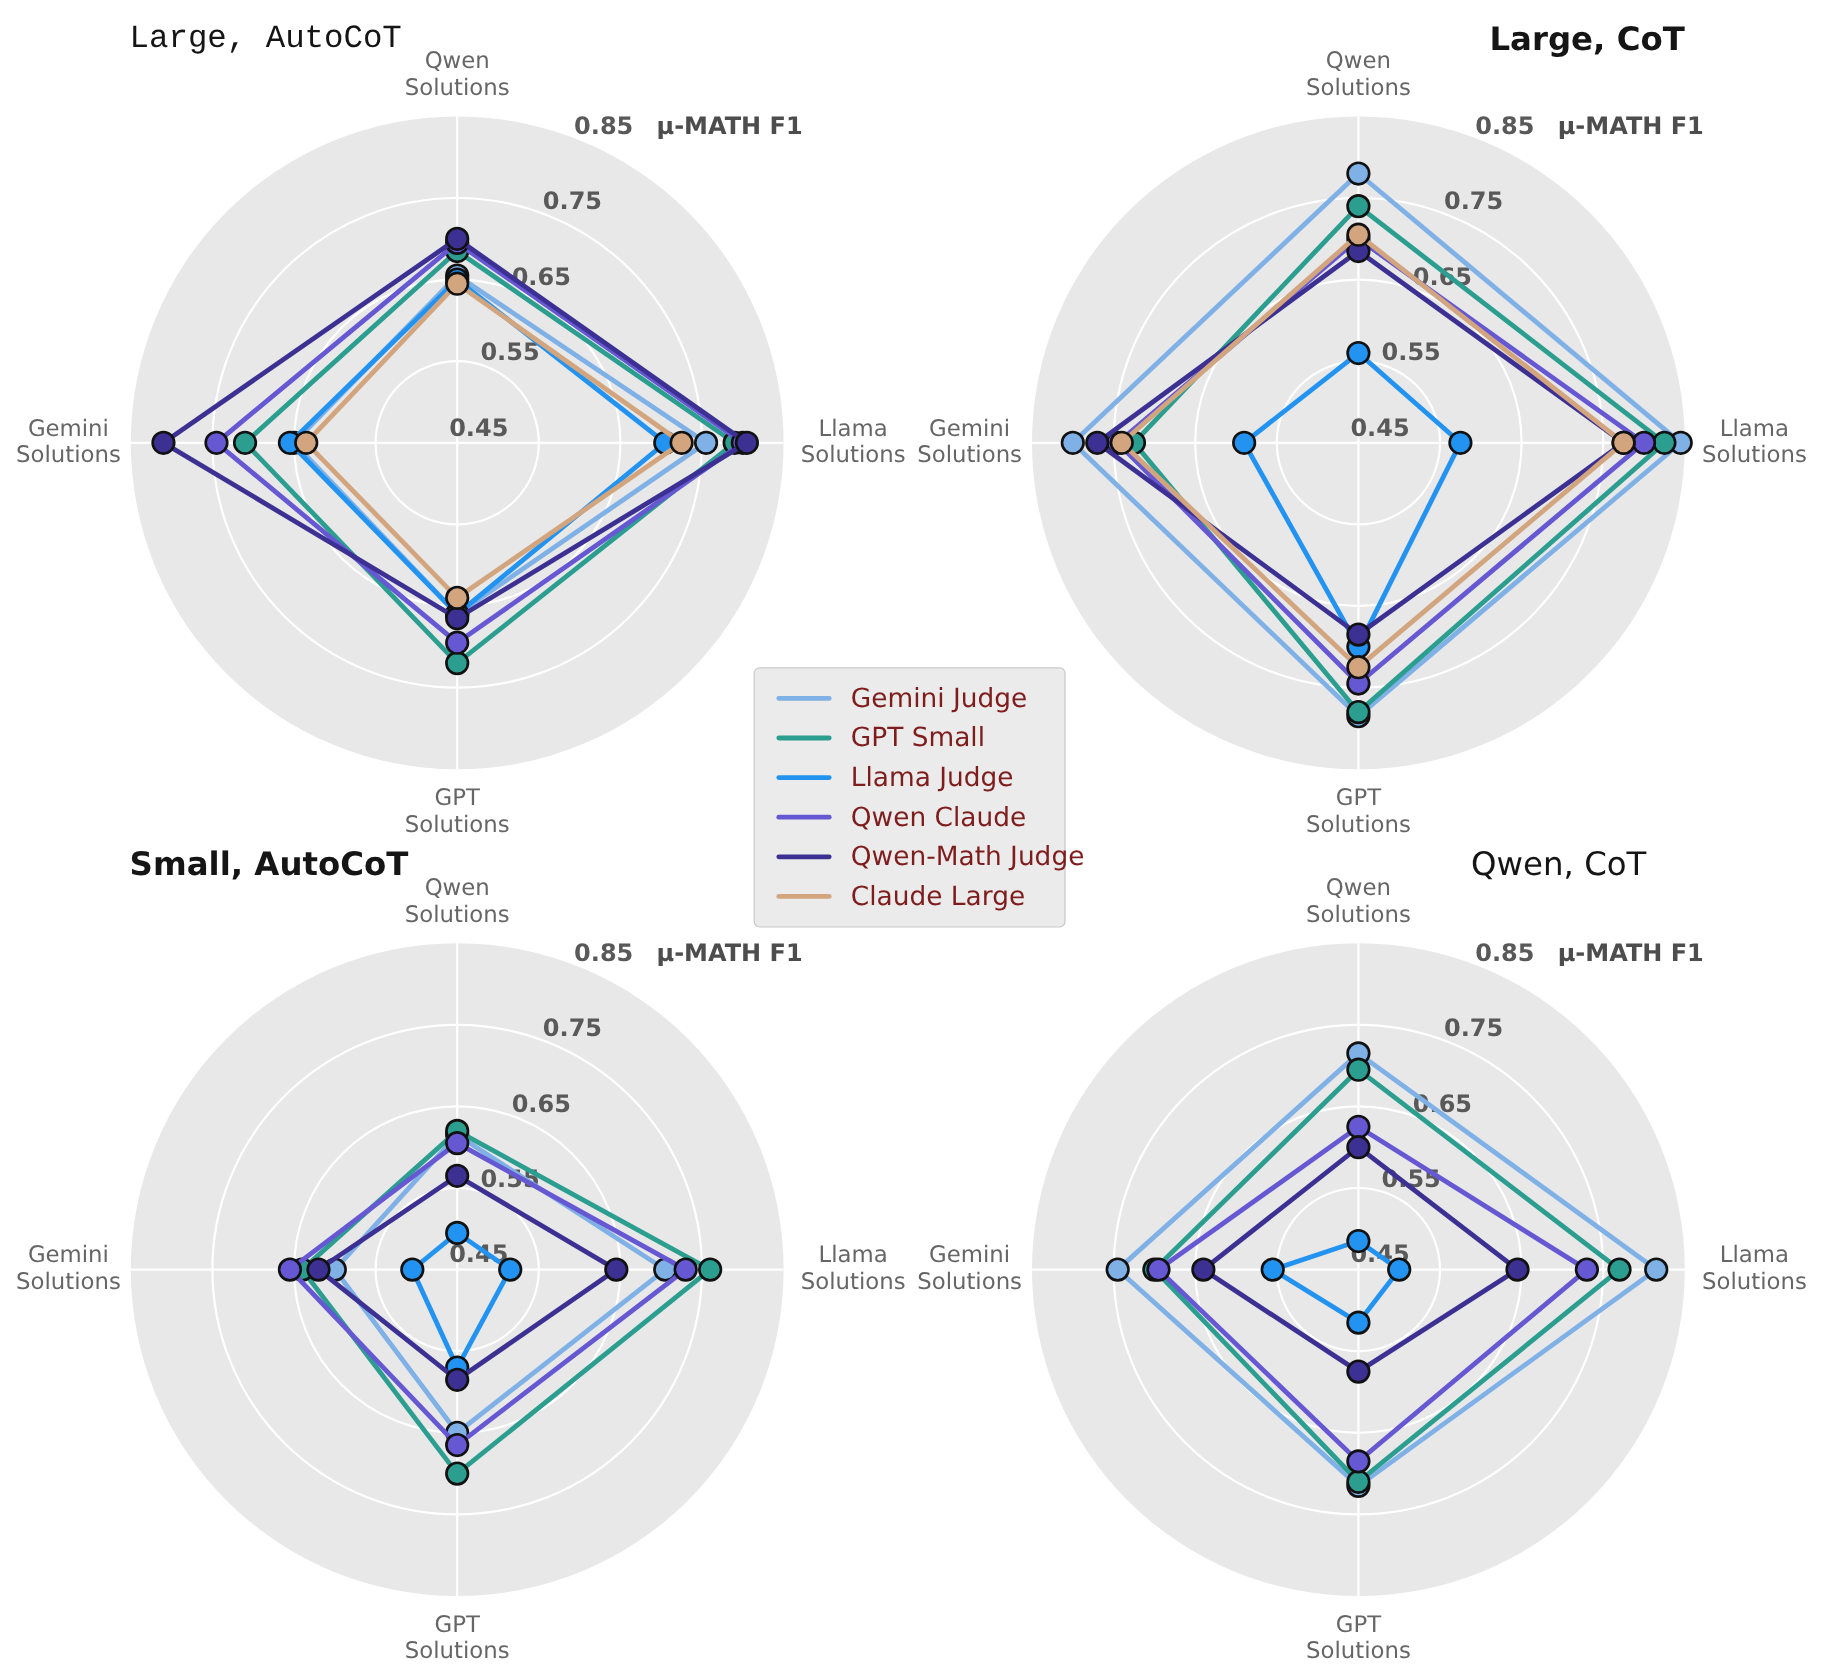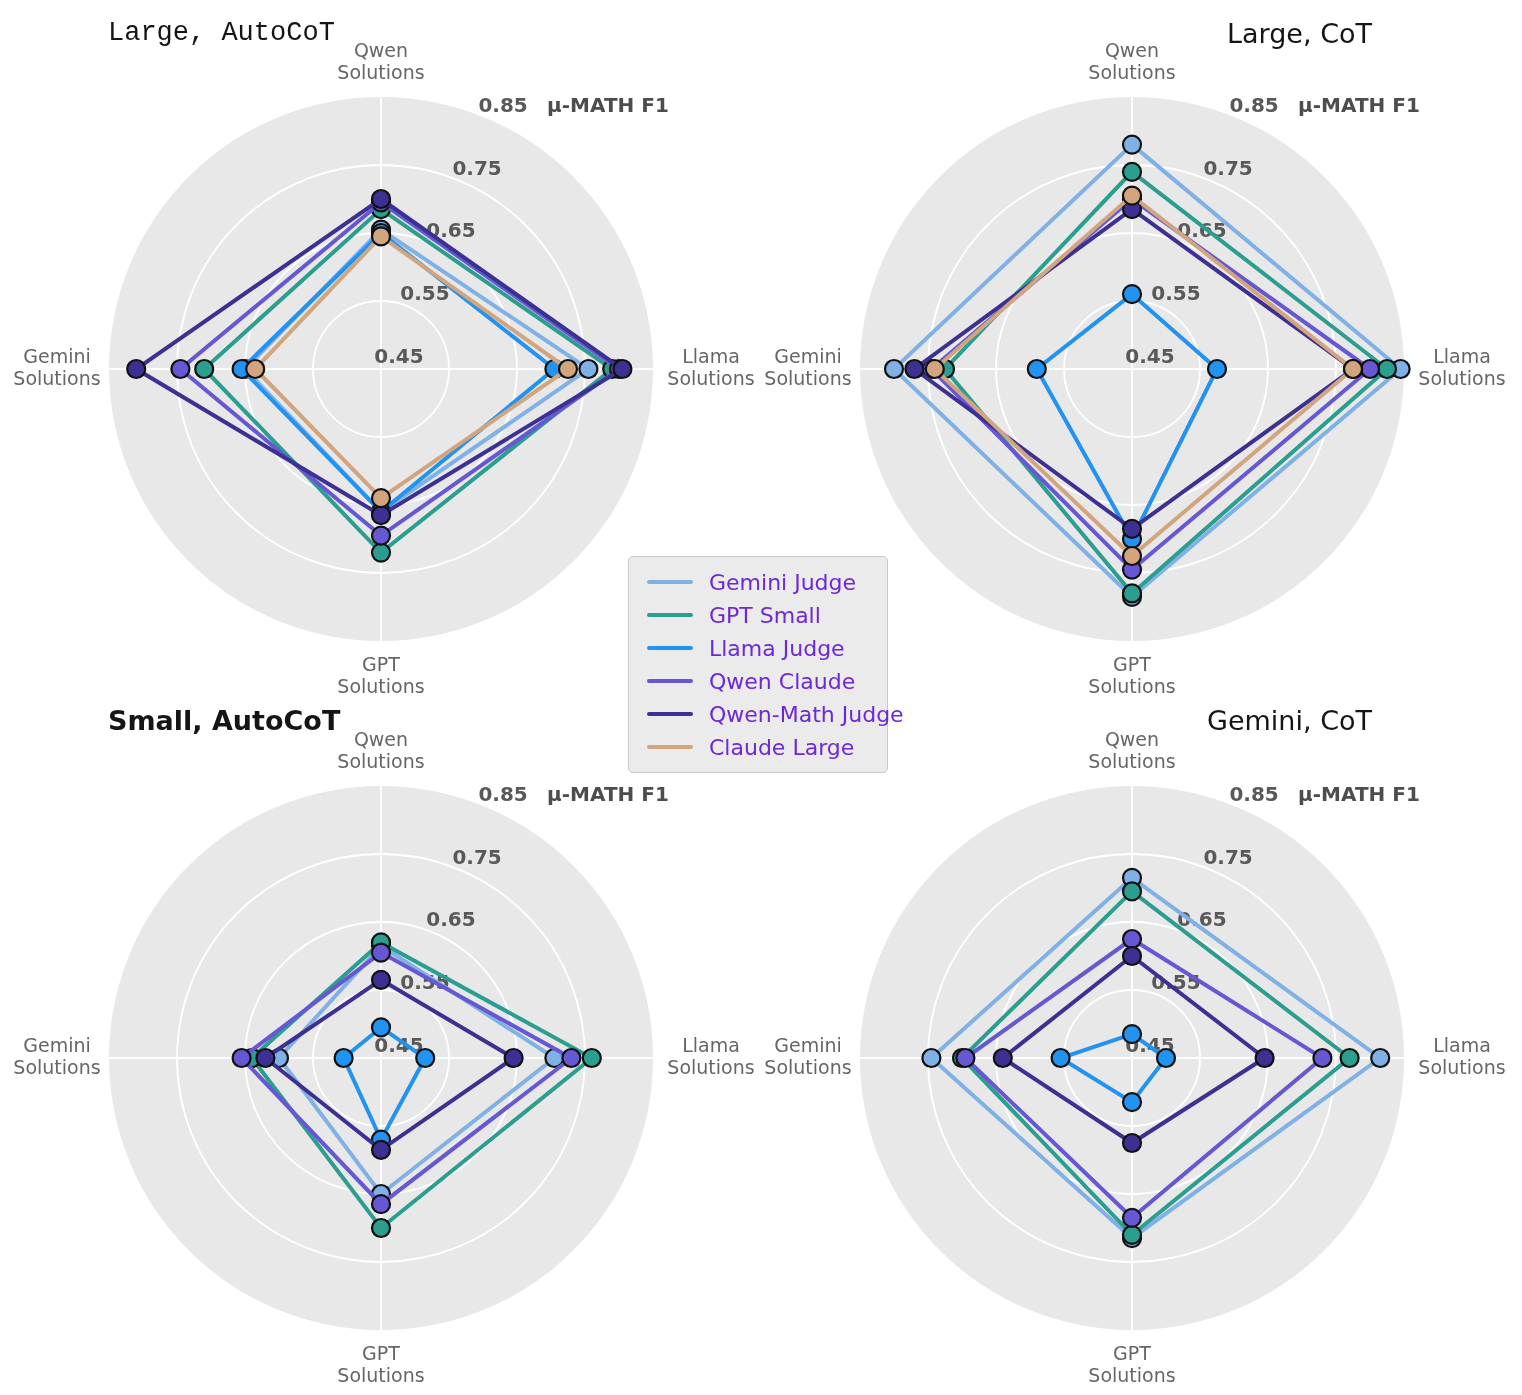--- a/index.html
+++ b/index.html
@@ -3,21 +3,21 @@
 <meta charset="utf-8">
 <style>
   html,body{margin:0;padding:0;background:#ffffff;}
   body{width:1522px;height:1395px;position:relative;font-family:"DejaVu Sans","Liberation Sans",sans-serif;overflow:hidden;}
   #radar-canvas{position:absolute;left:0;top:0;}
   .panel-title{position:absolute;font-size:27px;color:#151515;white-space:nowrap;}
   .panel-title.right{text-align:right;width:392px;}
   #legend{position:absolute;left:628px;top:556px;width:222px;background:#ebebeb;border:1.5px solid #c9c9c9;border-radius:5px;padding:12px 18px 12px 18px;display:flex;flex-direction:column;gap:7px;}
   .legend-item{display:flex;align-items:center;gap:16px;height:26px;}
   .legend-swatch{width:46px;height:4px;border-radius:2px;flex:0 0 46px;}
-  .legend-label{font-size:22px;color:#6d28d9;white-space:nowrap;}
+  .legend-label{font-size:22px;color:#7f1d1d;white-space:nowrap;}
 </style>
 </head>
 <body>
 
 <svg id="radar-canvas" width="1522" height="1395" viewBox="0 0 1522 1395">
     <g>
       <g>
         <circle cx="381" cy="369" r="272" fill="#e8e8e9"></circle>
         <line x1="381" y1="97" x2="381" y2="641" stroke="#ffffff" stroke-width="1.8"></line>
         <line x1="109" y1="369" x2="653" y2="369" stroke="#ffffff" stroke-width="1.8"></line>
@@ -294,23 +294,23 @@
         <path d="M1132.0,956.0L1264.6,1058.0L1132.0,1143.0L1002.8,1058.0Z" fill="none" stroke="#3c3193" stroke-width="4"></path>
         <circle cx="1132.0" cy="956.0" r="9" fill="#3c3193" stroke="#111111" stroke-width="2.2"></circle>
         <circle cx="1264.6" cy="1058.0" r="9" fill="#3c3193" stroke="#111111" stroke-width="2.2"></circle>
         <circle cx="1132.0" cy="1143.0" r="9" fill="#3c3193" stroke="#111111" stroke-width="2.2"></circle>
         <circle cx="1002.8" cy="1058.0" r="9" fill="#3c3193" stroke="#111111" stroke-width="2.2"></circle>
       </g>
     </g>
   </svg>
 
 <div class="panel-title" style="left:108px;top:18px;font-family:Liberation Mono, monospace;">Large, AutoCoT</div>
-<div class="panel-title right" style="left:980px;top:18px;">Large, CoT</div>
+<div class="panel-title right" style="left:1012px;top:18px;font-weight:bold;">Large, CoT</div>
 <div class="panel-title" style="left:108px;top:705px;font-weight:bold;">Small, AutoCoT</div>
-<div class="panel-title right" style="left:980px;top:705px;">Gemini, CoT</div>
+<div class="panel-title right" style="left:980px;top:705px;">Qwen, CoT</div>
 
 <div id="legend">
   <div class="legend-item">
     <span class="legend-swatch" style="background: rgb(127, 177, 230);"></span>
     <span class="legend-label">Gemini Judge</span>
   </div>
   <div class="legend-item">
     <span class="legend-swatch" style="background: rgb(43, 158, 144);"></span>
     <span class="legend-label">GPT Small</span>
   </div>

